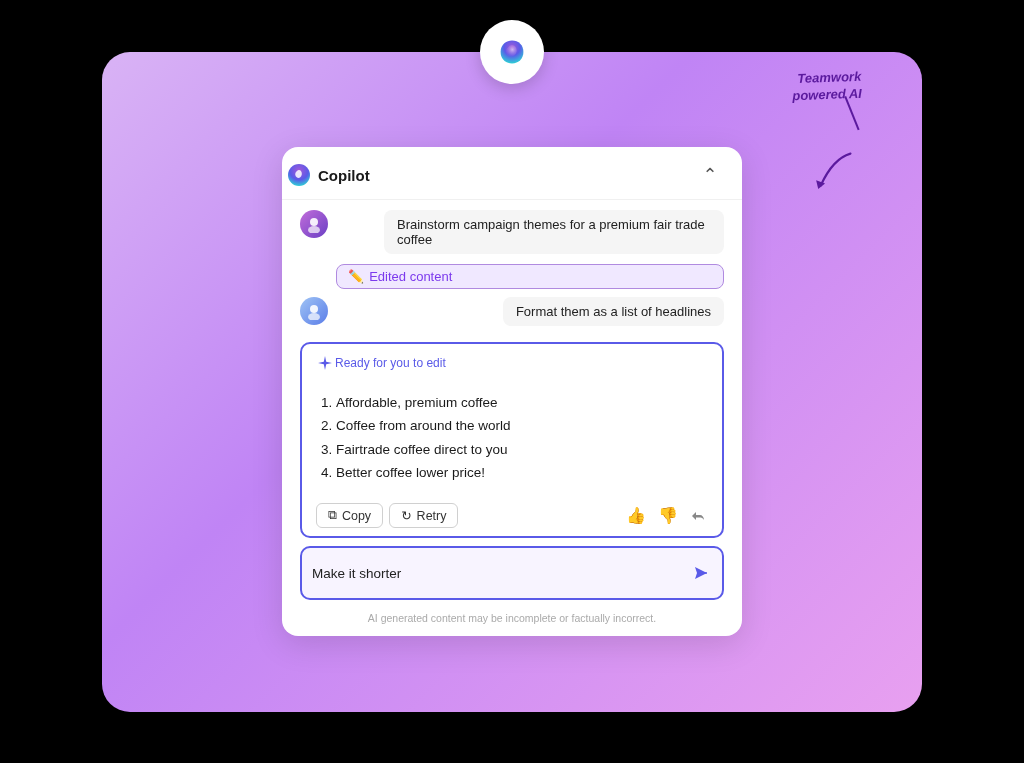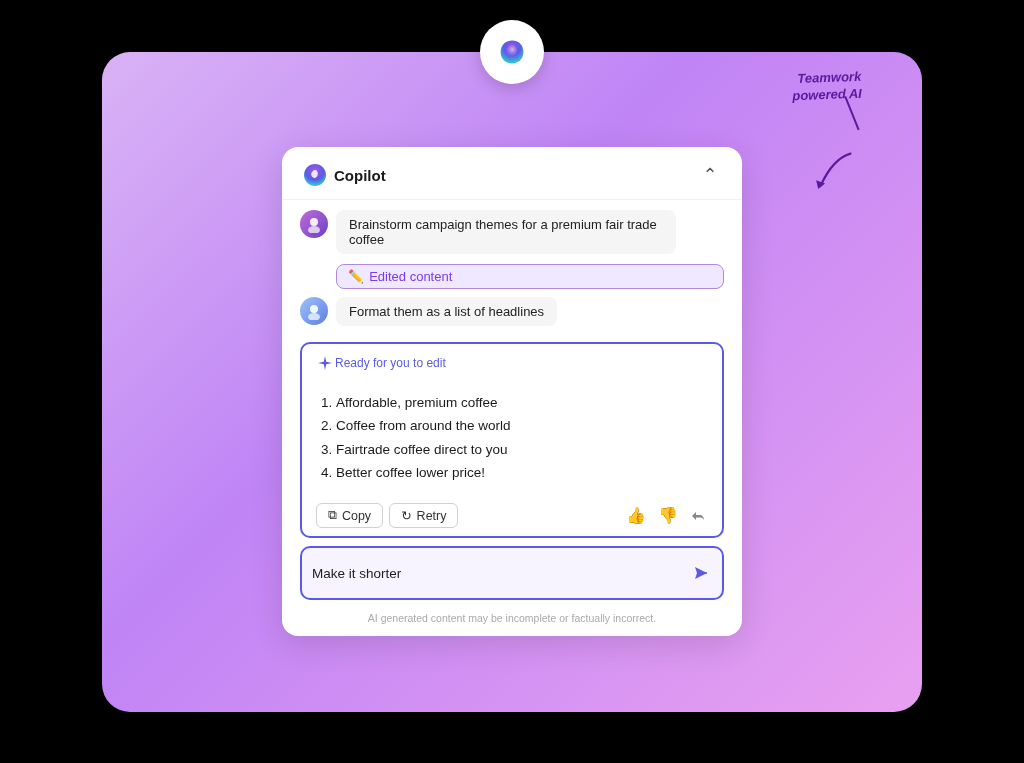--- a/index.html
+++ b/index.html
@@ -86,21 +86,21 @@
       border-radius: 16px;
       box-shadow: 0 8px 32px rgba(0,0,0,0.13);
       overflow: hidden;
       margin-top: 20px;
     }
 
     .panel-header {
       display: flex;
       align-items: center;
       justify-content: space-between;
-      padding: 14px 18px 10px 22px;
+      padding: 14px 18px 10px 6px;
       border-bottom: 1px solid #f0f0f0;
     }
 
     .panel-header-left {
       display: flex;
       align-items: center;
       gap: 8px;
     }
 
     .header-icon {
@@ -131,21 +131,21 @@
     .chat-area {
       padding: 10px 18px;
       display: flex;
       flex-direction: column;
       gap: 8px;
     }
 
     .chat-row {
       display: flex;
       align-items: flex-start;
-      gap: 8px;
+      justify-content: space-between;
     }
 
     .avatar {
       width: 28px;
       height: 28px;
       border-radius: 50%;
       flex-shrink: 0;
       overflow: hidden;
       background: linear-gradient(135deg, #a259d9 0%, #6c3fc5 100%);
       display: flex;

